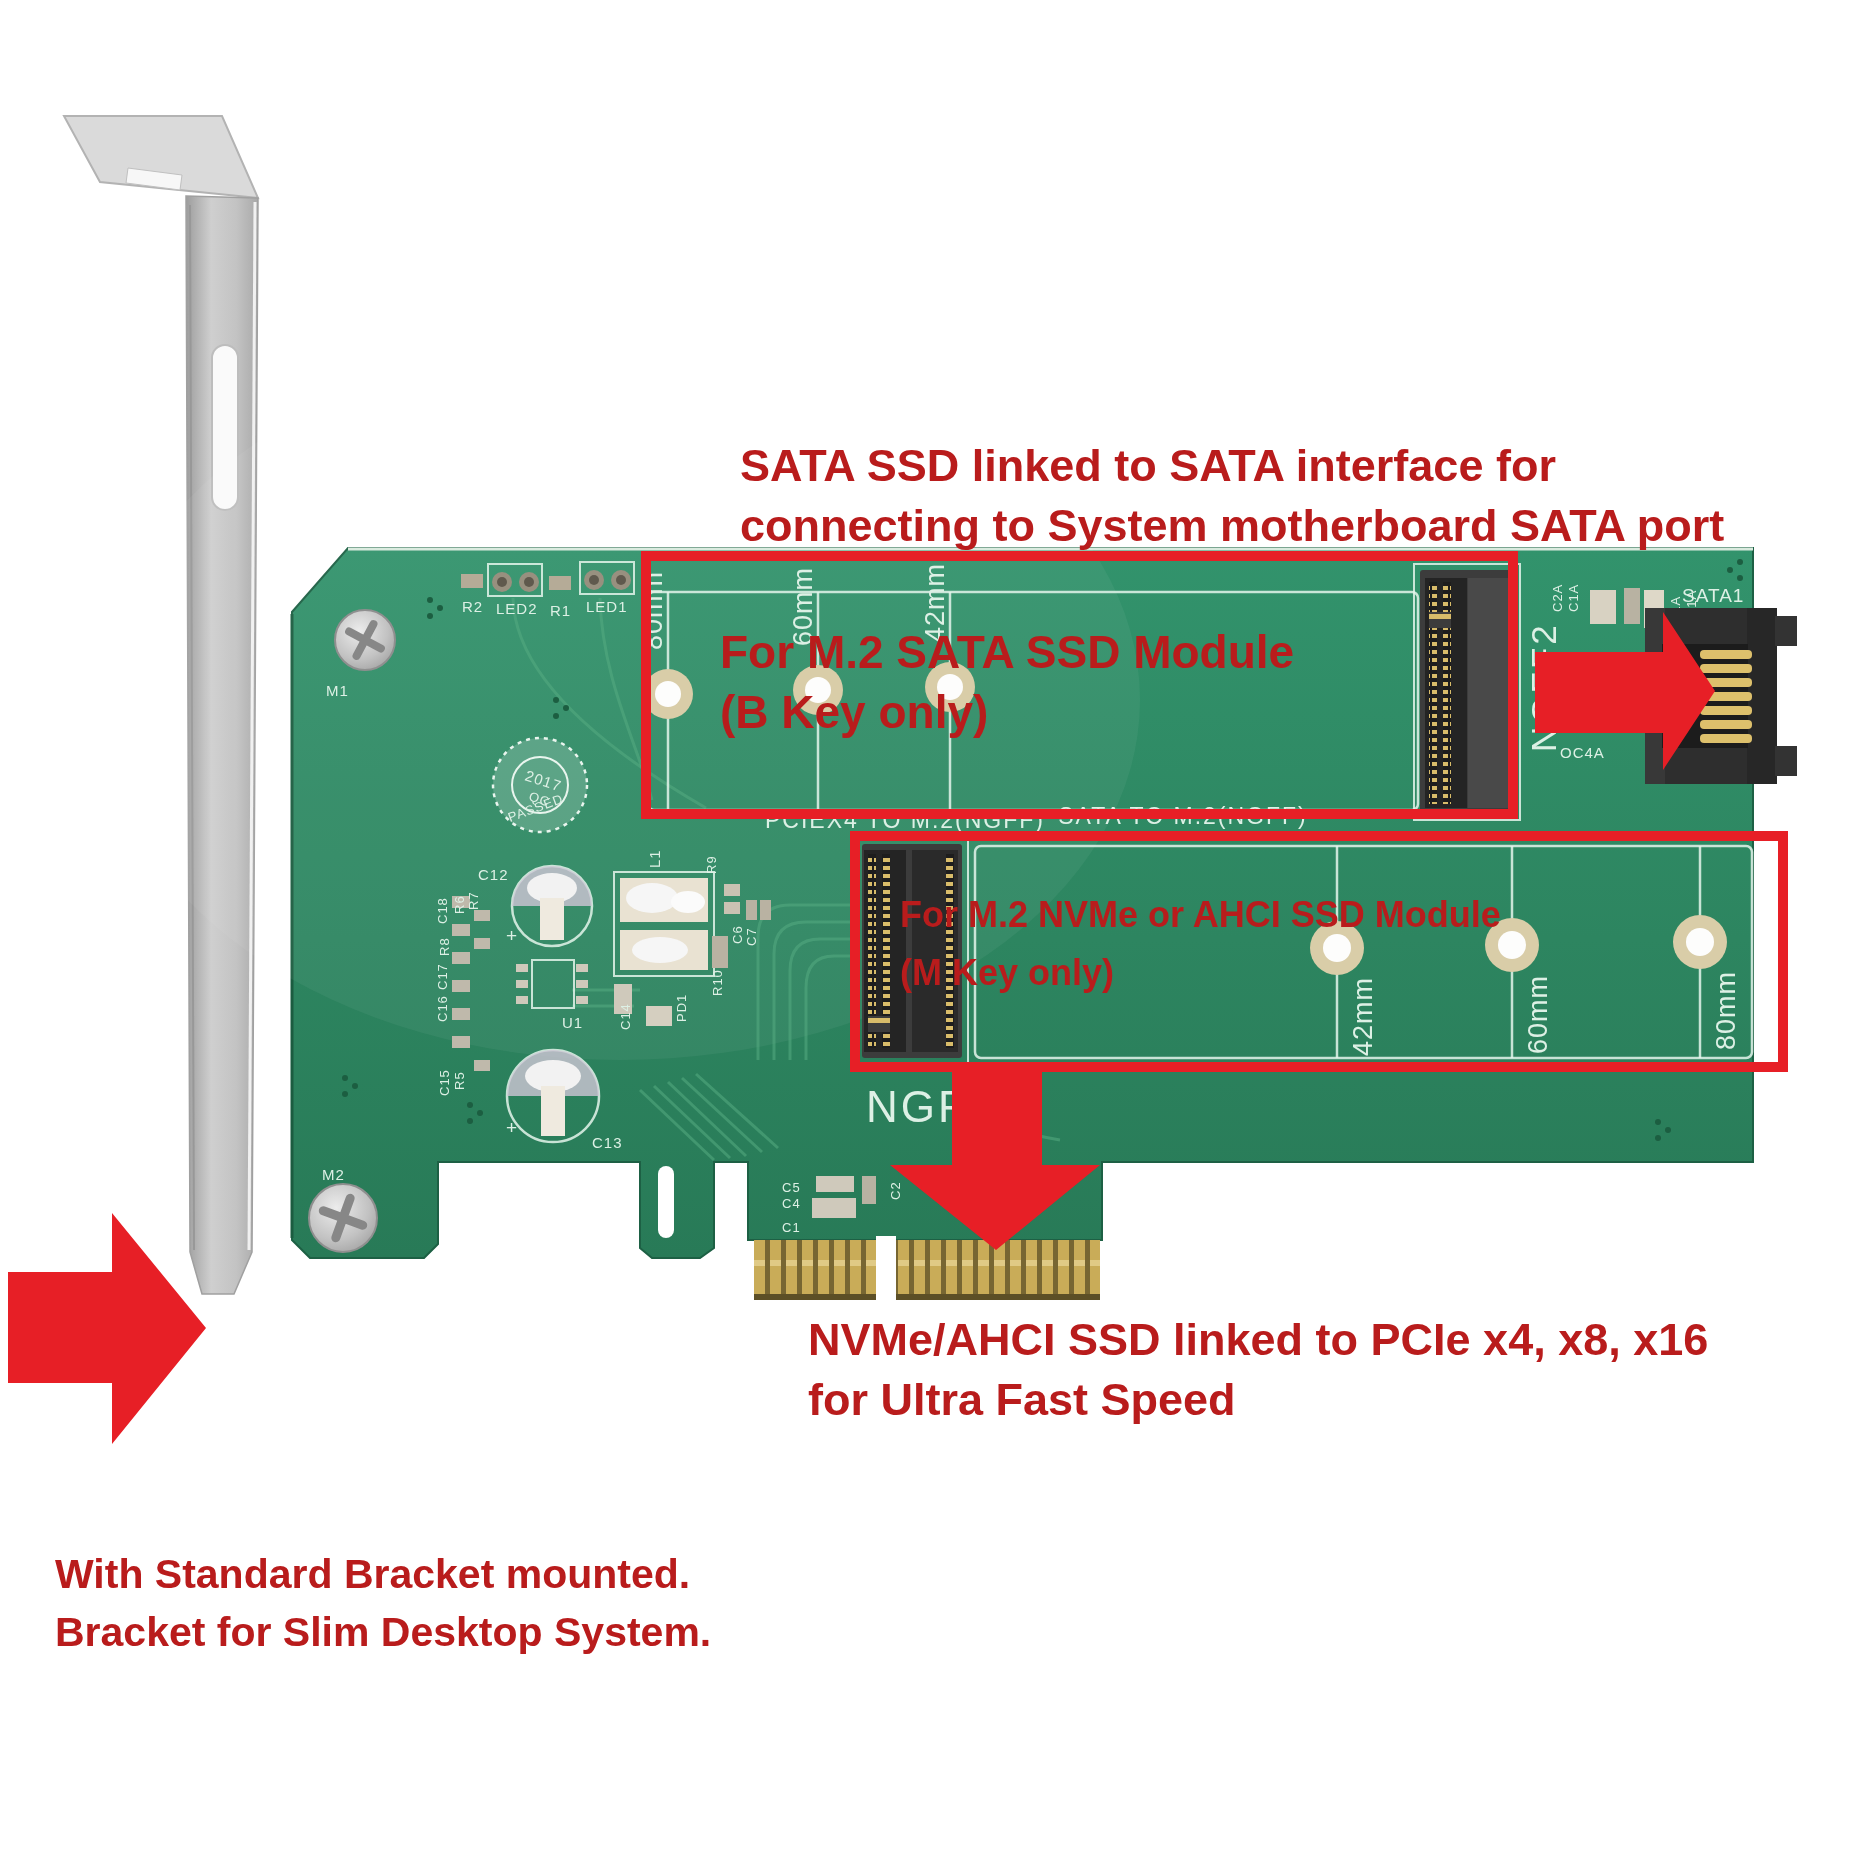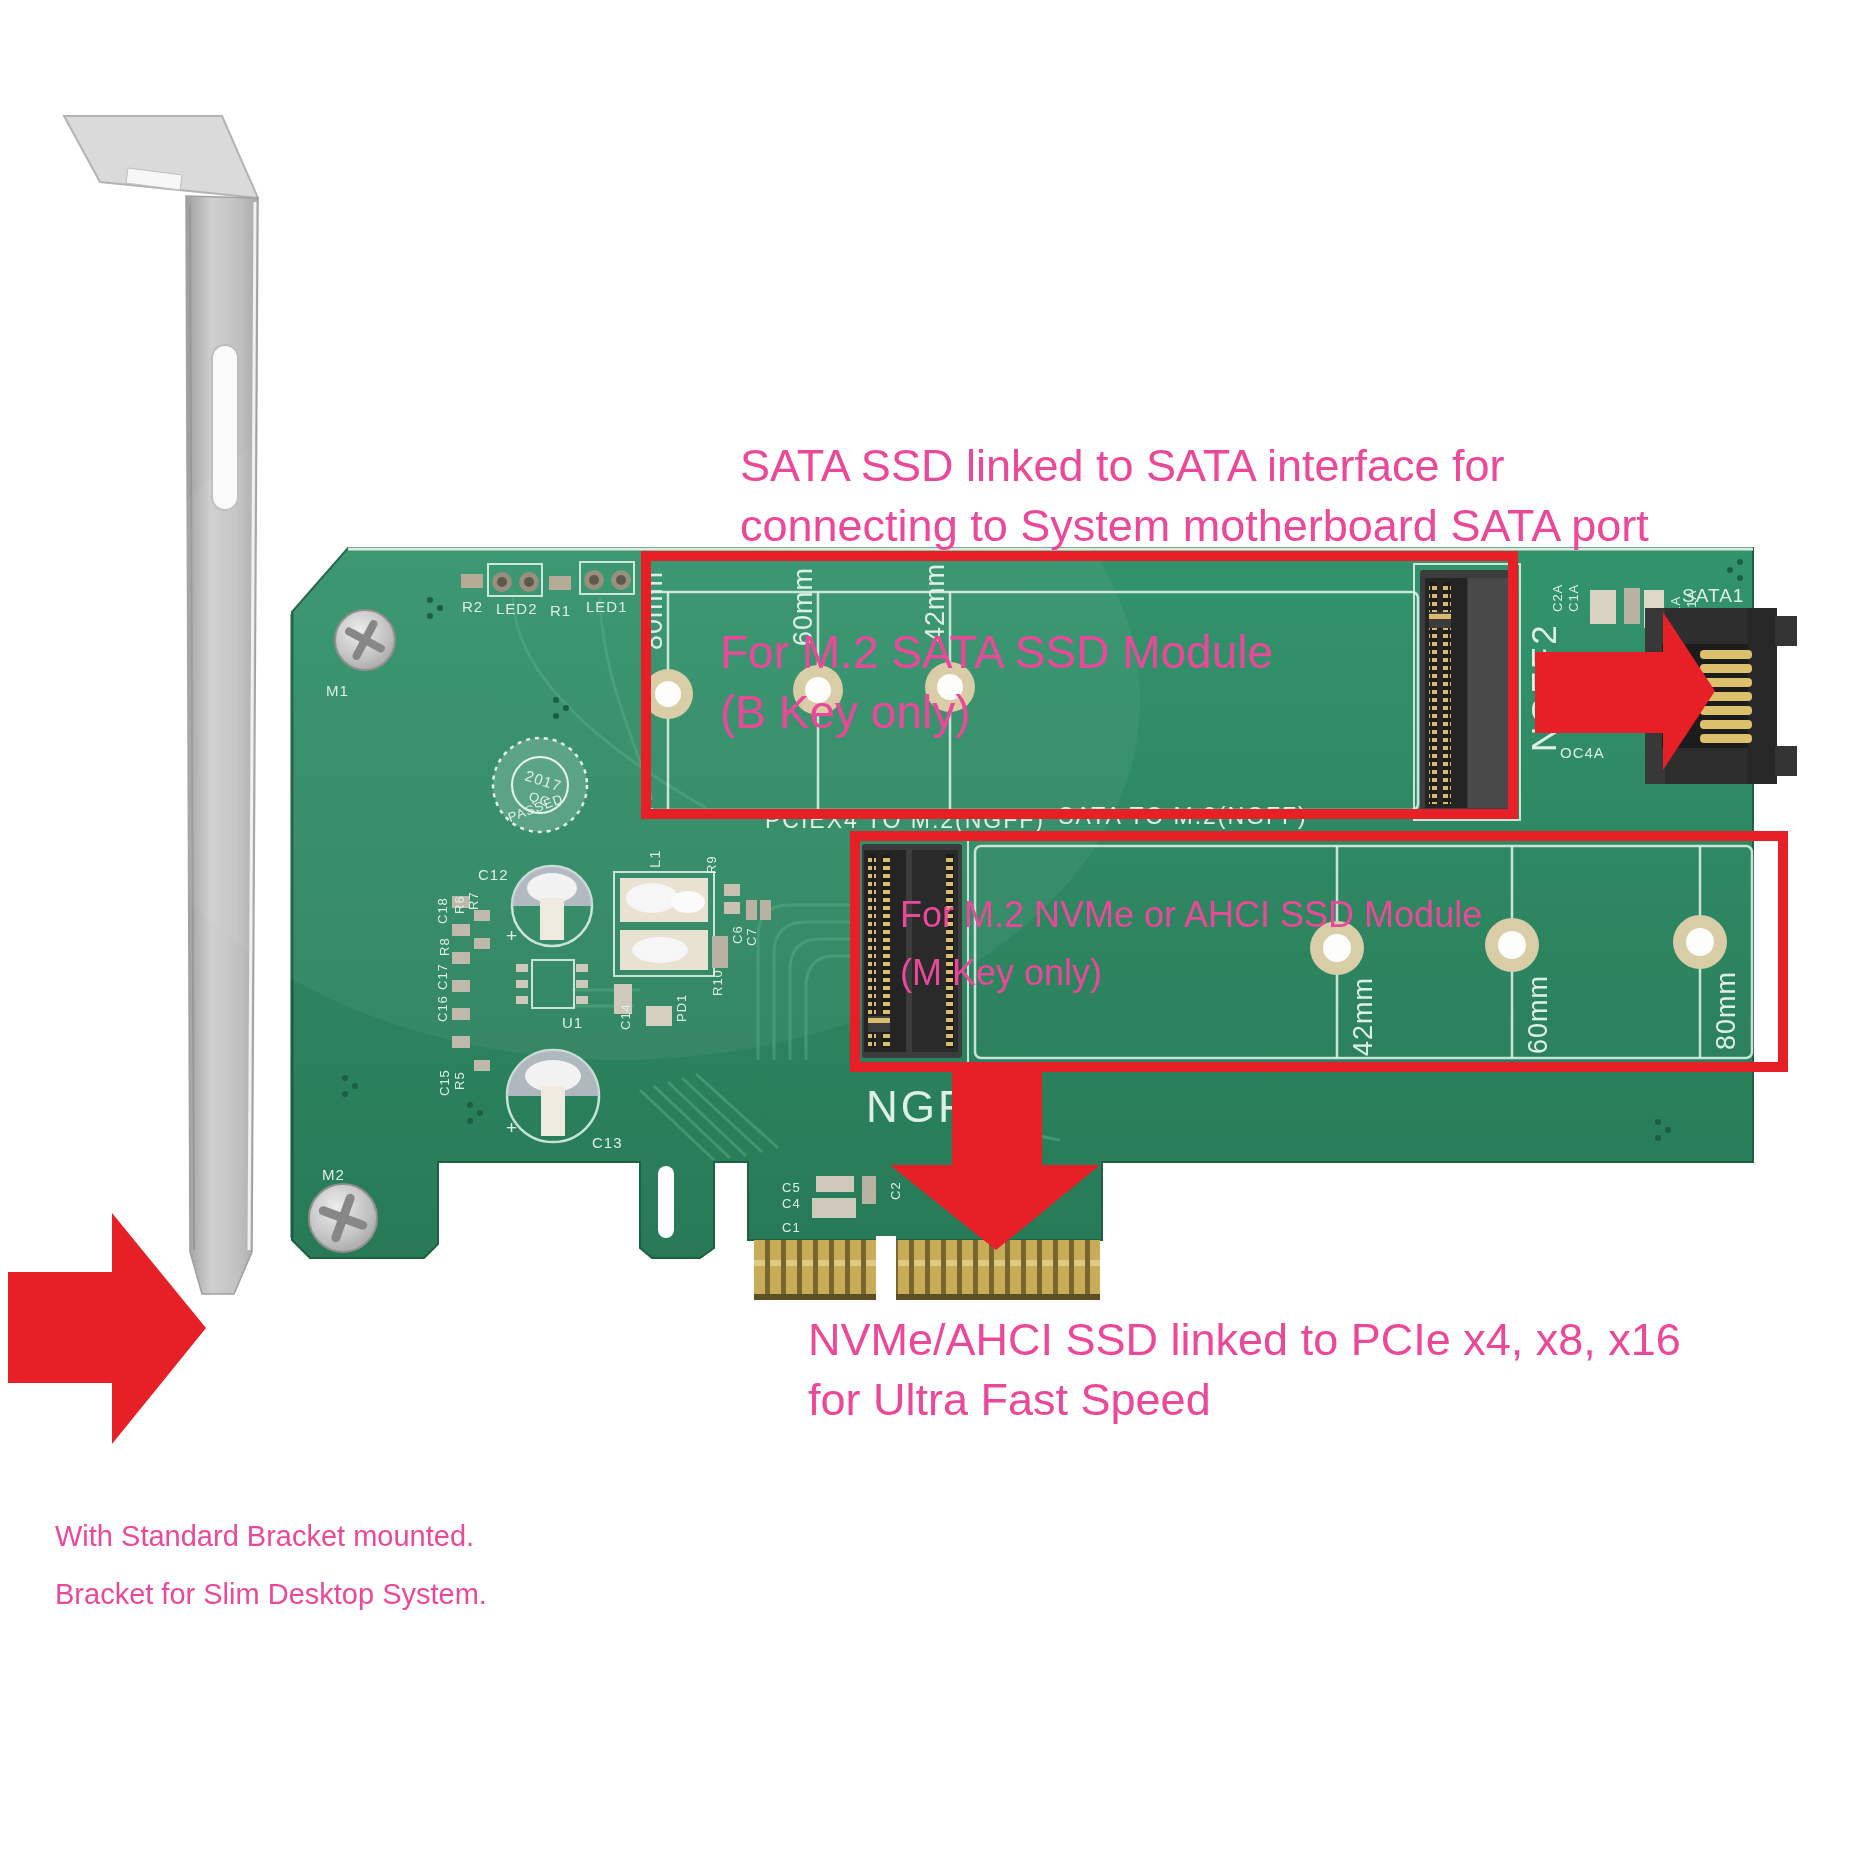--- a/index.html
+++ b/index.html
@@ -1,19 +1,19 @@
 <!DOCTYPE html>
 <html><head>
 <meta charset="utf-8">
 <style>
   html,body{margin:0;padding:0;background:#fff;}
   #stage{position:relative;width:1856px;height:1856px;background:#ffffff;overflow:hidden;
          font-family:"Liberation Sans","DejaVu Sans",sans-serif;}
   #artwork{position:absolute;left:0;top:0;}
-  .note{position:absolute;font-weight:normal;color:#ec4899;white-space:nowrap;z-index:30;}
+  .note{position:absolute;font-weight:bold;color:#b91c1c;white-space:nowrap;z-index:30;}
   .ss{fill:#ddf0e5;font-family:"Liberation Sans","DejaVu Sans",sans-serif;letter-spacing:1px;}
   .ss12{font-size:13px;} .ss14{font-size:15px;} .ss19{font-size:19px;}
   .ss23{font-size:23px;letter-spacing:2px;} .ss27{font-size:27px;} .ss34{font-size:35px;letter-spacing:3px;}
   .ss42{font-size:44px;letter-spacing:3px;}
   .trace{stroke:#55ab82;stroke-opacity:.55;stroke-width:3;fill:none;}
   .silk{stroke:rgba(228,244,235,.85);fill:none;}
 </style>
 </head>
 <body>
 
@@ -336,18 +336,18 @@
 <div class="note" style="left:900px;top:886px;font-size:36px;line-height:58px;">
   <div>For M.2 NVMe or AHCI SSD Module</div>
   <div>(M Key only)</div>
 </div>
 
 <div class="note" style="left:808px;top:1310px;font-size:45px;line-height:60px;">
   <div>NVMe/AHCI SSD linked to PCIe x4, x8, x16</div>
   <div>for Ultra Fast Speed</div>
 </div>
 
-<div class="note" style="left:55px;top:1507px;font-size:29px;line-height:58px;">
+<div class="note" style="left:55px;top:1545px;font-size:41px;line-height:58px;">
   <div>With Standard Bracket mounted.</div>
   <div>Bracket for Slim Desktop System.</div>
 </div>
 
 </div>
 
 </body></html>

